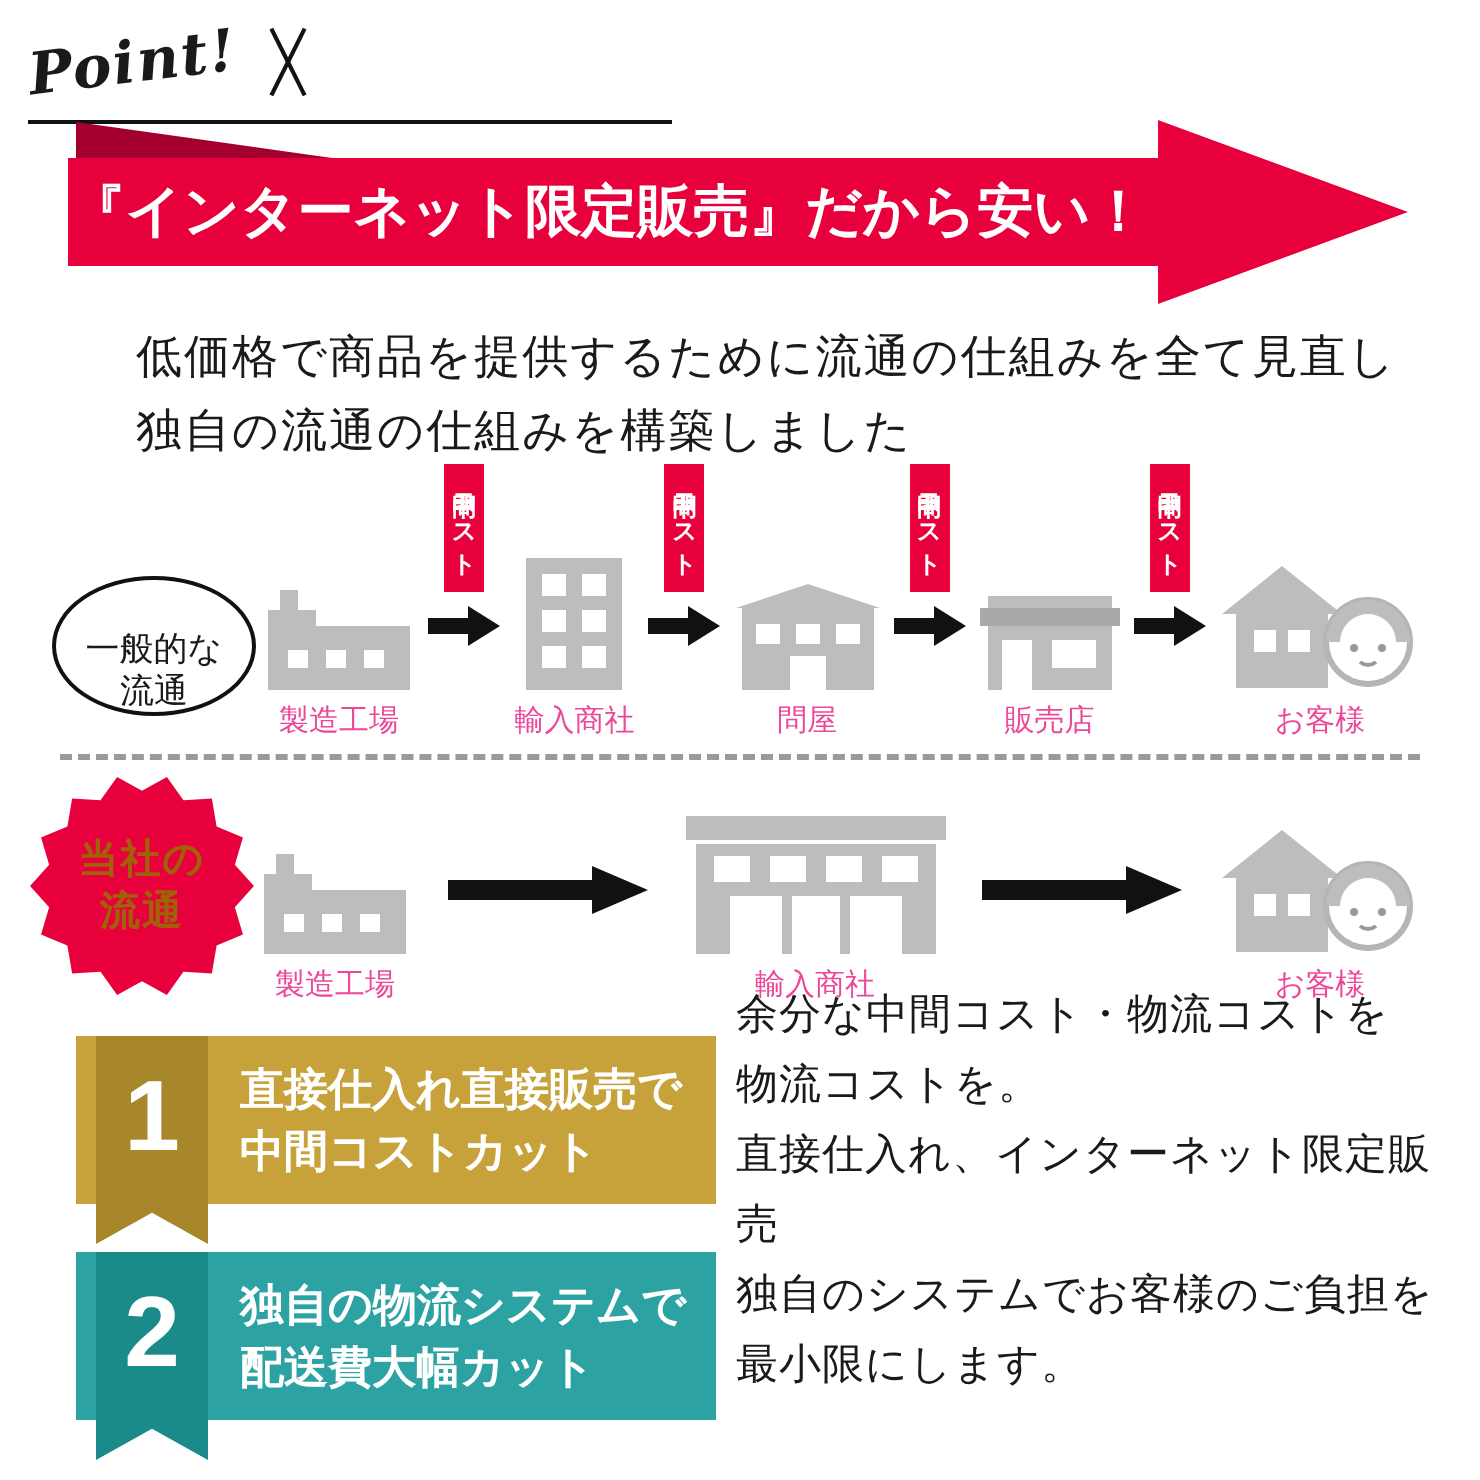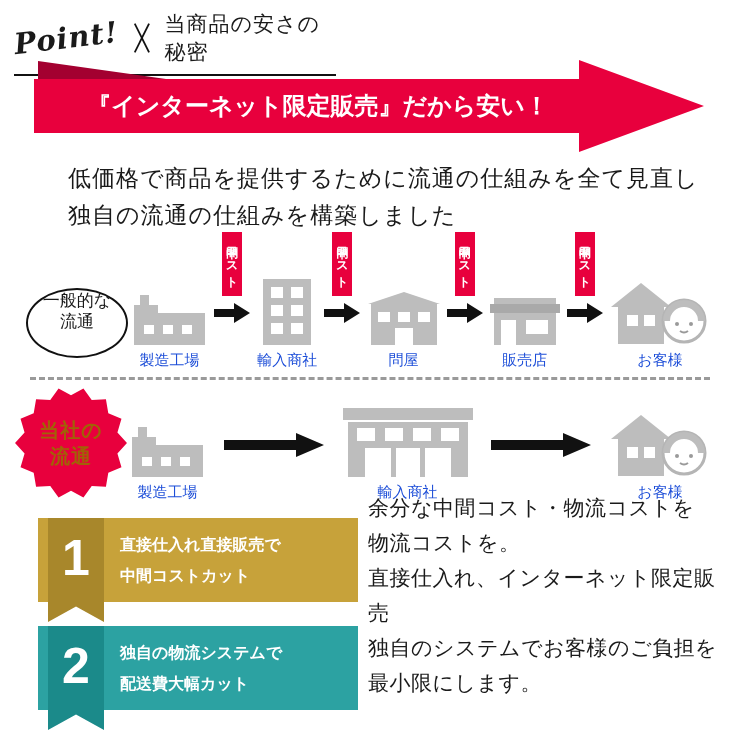--- a/index.html
+++ b/index.html
@@ -23,40 +23,40 @@
   }
   .point-word{
     font-family:"DejaVu Serif","Liberation Serif",serif;
     font-style:italic;font-weight:bold;font-size:29px;
     transform:rotate(-7deg);letter-spacing:1px;
   }
   .header-title{font-size:21px;letter-spacing:1px;}
   
   .banner{position:absolute;left:34px;top:58px;width:672px;height:96px;}
   .banner-text{
-    position:absolute;left:20px;top:21px;width:528px;height:54px;
+    position:absolute;left:6px;top:21px;width:528px;height:54px;
     display:flex;align-items:center;justify-content:center;
-    color:#fff;font-weight:bold;font-size:24px;letter-spacing:0px;white-space:nowrap;
+    color:#fff;font-weight:bold;font-size:28px;letter-spacing:0px;white-space:nowrap;
   }
   
   .intro{position:absolute;left:68px;top:160px;font-size:23px;line-height:37px;letter-spacing:1px;}
   
   .oval{
     position:absolute;left:26px;top:288px;width:102px;height:70px;
     border:2px solid #111;border-radius:50%;
-    display:flex;flex-direction:column;align-items:center;justify-content:flex-start;
+    display:flex;flex-direction:column;align-items:center;justify-content:flex-end;
     font-size:17px;line-height:21px;background:#fff;
   }
   .flow-row{
     position:absolute;display:flex;align-items:flex-end;justify-content:space-between;
   }
   .flow-general{left:132px;top:238px;width:578px;height:132px;}
   .flow-company{left:130px;top:392px;width:580px;height:110px;}
   .step{display:flex;flex-direction:column;align-items:center;}
-  .step-label{margin-top:6px;font-size:15px;color:#1d4ed8;white-space:nowrap;}
+  .step-label{margin-top:6px;font-size:15px;color:#ec4899;white-space:nowrap;}
   .connector{display:flex;flex-direction:column;align-items:center;}
   .cost-tag{
     writing-mode:vertical-rl;text-orientation:upright;
     background:var(--accent-red);color:#fff;font-weight:bold;font-size:12px;
     padding:5px 3px;height:64px;line-height:14px;margin-bottom:6px;letter-spacing:1px;
   }
   .conn-spacer{height:46px;}
   .lg-arrow{margin-bottom:44px;}
   .dashed-line{
     position:absolute;left:30px;top:377px;width:680px;height:0;
@@ -77,37 +77,36 @@
   .bg-teal{background:var(--teal);}
   .ribbon{
     position:absolute;left:10px;top:0;width:56px;height:104px;
     clip-path:polygon(0 0,100% 0,100% 100%,50% 85%,0 100%);
     text-align:center;color:#fff;font-size:50px;font-weight:bold;line-height:80px;
   }
   .rb-gold{background:#a8872b;}
   .rb-teal{background:#1b8a8a;}
   .point-text{
     position:absolute;left:82px;top:50%;transform:translateY(-50%);
-    color:#fff;font-weight:bold;font-size:16px;line-height:31px;white-space:nowrap;letter-spacing:0px;
+    color:#fff;font-weight:bold;font-size:22px;line-height:31px;white-space:nowrap;letter-spacing:0px;
   }
   .description{
     position:absolute;left:368px;top:490px;width:352px;
     font-size:21px;line-height:35px;letter-spacing:0.5px;
   }
 </style>
 </head>
 <body>
 
 <div class="header">
   <span class="point-word">Point!</span>
   <svg width="30" height="42" viewBox="0 0 36 44">
     <line x1="8" y1="2" x2="28" y2="42" stroke="#111" stroke-width="2.5"></line>
     <line x1="28" y1="2" x2="8" y2="42" stroke="#111" stroke-width="2.5"></line>
   </svg>
-  <span class="header-title">当商品の安さの秘密</span>
 </div>
 
 <div class="banner">
   <svg width="672" height="96" viewBox="0 0 672 96">
     <polygon style="fill:var(--accent-red-dark)" points="4,3 132,21 4,21"></polygon>
     <polygon style="fill:var(--accent-red)" points="0,21 545,21 545,2 670,48 545,94 545,75 0,75"></polygon>
   </svg>
   <div class="banner-text">『インターネット限定販売』だから安い！</div>
 </div>
 

